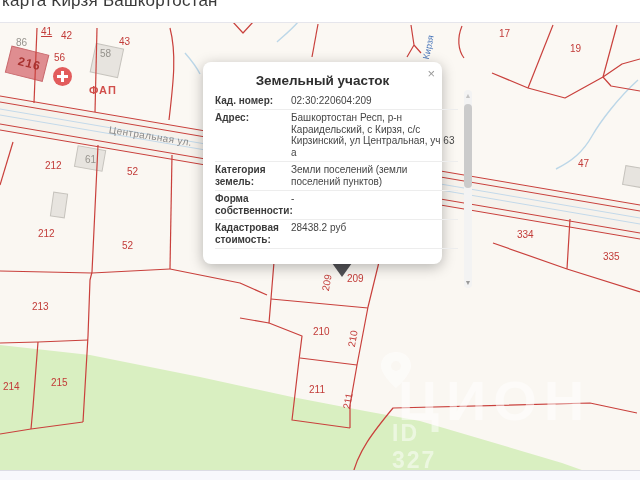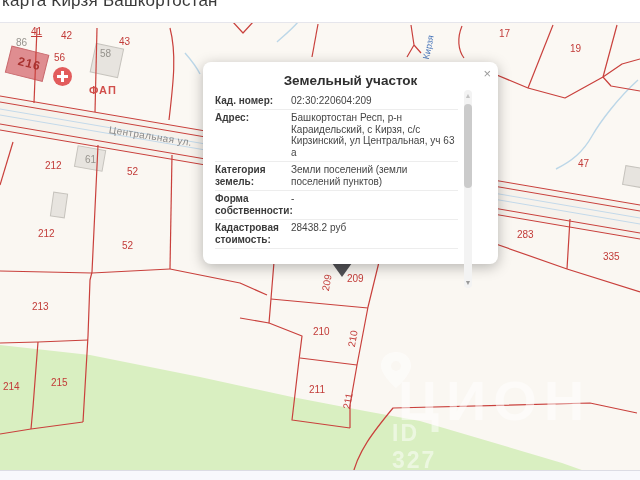--- a/index.html
+++ b/index.html
@@ -25,21 +25,21 @@
   #fap-icon{position:absolute;left:53px;top:67px;width:19px;height:19px;border-radius:50%;background:#e25c5c;z-index:2;}
   #fap-icon .vbar{position:absolute;left:8px;top:4px;width:3px;height:11px;background:#fff;}
   #fap-icon .hbar{position:absolute;left:4px;top:8px;width:11px;height:3px;background:#fff;}
 
   
   #watermark{position:absolute;left:0;top:0;z-index:2;pointer-events:none;}
   .wm-letters{position:absolute;left:398px;top:368px;font-size:56px;font-weight:bold;color:rgba(255,255,255,.5);letter-spacing:7px;}
   .wm-id{position:absolute;left:392px;top:420px;font-size:23px;font-weight:bold;color:rgba(255,255,255,.5);letter-spacing:2px;}
 
   
-  #popup{position:absolute;left:203px;top:62px;width:295px;height:202px;background:#fff;border-radius:8px;box-shadow:0 3px 14px rgba(0,0,0,.28);z-index:4;}
+  #popup{position:absolute;left:203px;top:62px;width:239px;height:202px;background:#fff;border-radius:8px;box-shadow:0 3px 14px rgba(0,0,0,.28);z-index:4;}
   #popup .ptitle{margin-top:11px;text-align:center;font-size:13.5px;font-weight:bold;color:#2f2f2f;}
   #popup .pclose{position:absolute;right:7px;top:5px;font-size:13px;color:#9a9a9a;cursor:pointer;line-height:13px;}
   #popup-rows{position:absolute;left:12px;top:30px;width:243px;height:167px;overflow:hidden;font-size:10px;line-height:11.5px;}
   .prow{display:flex;border-bottom:1px solid #ededed;padding:2.5px 0;}
   .plabel{width:75px;flex:none;font-weight:bold;color:#3b3b3b;}
   .pvalue{flex:1;color:#454545;padding-left:1px;}
   
   #popup-scrollbar{position:absolute;left:261px;top:28px;width:8px;height:198px;background:#f3f3f3;border-radius:4px;}
   #popup-scroll-thumb{position:absolute;left:0px;top:14px;width:8px;height:84px;background:#cbcbcb;border-radius:4px;}
   .scroll-arrow{position:absolute;left:0;width:8px;text-align:center;font-size:7px;color:#9a9a9a;line-height:8px;}
@@ -117,21 +117,21 @@
       <path d="M300,358 L357,365"></path>
       <path d="M0,343 L38,342 L88,340"></path>
       <path d="M38,342 L33,407 L31,429"></path>
       <path d="M0,434 L31,429 L83,422"></path>
       <path d="M493,243 L567,269 M570,219 L567,269 M567,269 L640,292"></path>
       <path d="M637,413 L590,403 L393,408 C374,431 357,452 352,478"></path>
     </g>
   </svg>
 
   <div id="map-labels">
-      <div class="mlbl lbl-red" style="left: 31px; top: 26px; text-decoration: underline;">41</div>
+      <div class="mlbl lbl-red" style="left: 41px; top: 26px; text-decoration: underline;">41</div>
       <div class="mlbl lbl-gray" style="left: 16px; top: 37px;">86</div>
       <div class="mlbl lbl-red" style="left: 61px; top: 30px;">42</div>
       <div class="mlbl lbl-red" style="left: 54px; top: 52px;">56</div>
       <div class="mlbl lbl-gray" style="left: 100px; top: 48px;">58</div>
       <div class="mlbl lbl-red" style="left: 119px; top: 36px;">43</div>
       <div class="mlbl lbl-red216" style="left: 20px; top: 54px; transform: rotate(14deg);">216</div>
       <div class="mlbl lbl-red" style="left: 499px; top: 28px;">17</div>
       <div class="mlbl lbl-red" style="left: 570px; top: 43px;">19</div>
       <div class="mlbl lbl-red" style="left: 578px; top: 158px;">47</div>
       <div class="mlbl lbl-gray" style="left: 85px; top: 154px; text-align: right;">61</div>
@@ -141,21 +141,21 @@
       <div class="mlbl lbl-red" style="left: 122px; top: 240px;">52</div>
       <div class="mlbl lbl-red" style="left: 32px; top: 301px;">213</div>
       <div class="mlbl lbl-red" style="left: 3px; top: 381px;">214</div>
       <div class="mlbl lbl-red" style="left: 51px; top: 377px; text-align: right;">215</div>
       <div class="mlbl lbl-red" style="left: 347px; top: 273px;">209</div>
       <div class="mlbl lbl-red" style="left: 320px; top: 290px; transform: rotate(-80deg);">209</div>
       <div class="mlbl lbl-red" style="left: 313px; top: 326px;">210</div>
       <div class="mlbl lbl-red" style="left: 346px; top: 346px; transform: rotate(-80deg);">210</div>
       <div class="mlbl lbl-red" style="left: 309px; top: 384px;">211</div>
       <div class="mlbl lbl-red" style="left: 341px; top: 408px; transform: rotate(-80deg);">211</div>
-      <div class="mlbl lbl-red" style="left: 517px; top: 229px;">283</div>
+      <div class="mlbl lbl-red" style="left: 517px; top: 229px;">334</div>
       <div class="mlbl lbl-red" style="left: 603px; top: 251px;">335</div>
       <div class="mlbl lbl-road" style="left: 110px; top: 124px; transform: rotate(9deg);">Центральная ул.</div>
       <div class="mlbl lbl-stream" style="left: 421px; top: 58px; transform: rotate(-78deg);">Кирзя</div>
       <div class="mlbl lbl-fap" style="left: 49px; top: 84px; margin-left: 40px;">ФАП</div>
     </div>
 
   <div id="fap-icon">
     <span class="vbar"></span>
     <span class="hbar"></span>
   </div>

